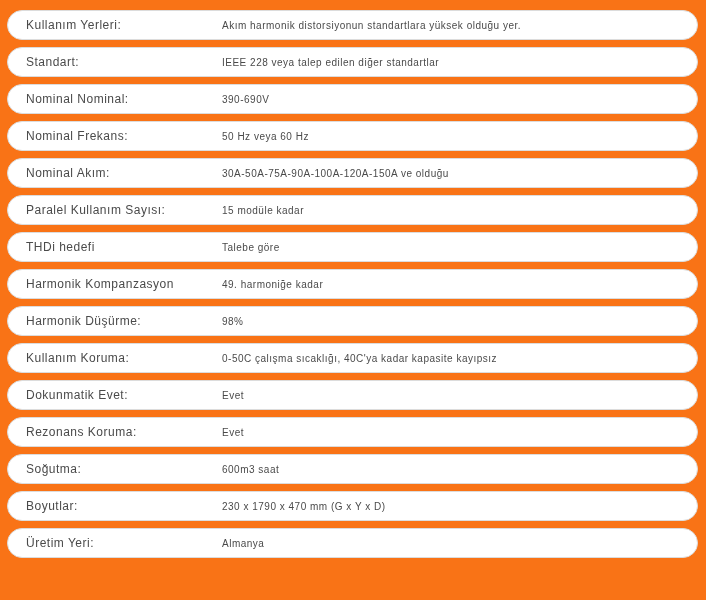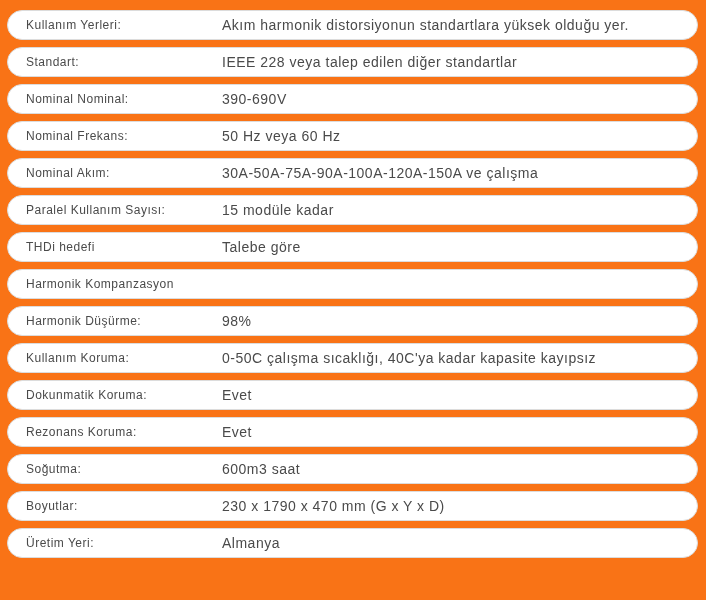--- a/index.html
+++ b/index.html
@@ -33,21 +33,21 @@
     flex: 0 0 196px;
     width: 196px;
     font-size: 12px;
     color: #4a4a4a;
     letter-spacing: 0.5px;
     white-space: nowrap;
     overflow: hidden;
   }
   .spec-value {
     flex: 1 1 auto;
-    font-size: 14px;
+    font-size: 10px;
     color: #4a4a4a;
     letter-spacing: 0.5px;
     white-space: nowrap;
     overflow: hidden;
   }
 </style>
 </head>
 <body>
 
 <div class="page">
@@ -68,49 +68,50 @@
       <span class="spec-value">390-690V</span>
     </div>
 
     <div class="spec-row">
       <span class="spec-label">Nominal Frekans:</span>
       <span class="spec-value">50 Hz veya 60 Hz</span>
     </div>
 
     <div class="spec-row">
       <span class="spec-label">Nominal Akım:</span>
-      <span class="spec-value">30A-50A-75A-90A-100A-120A-150A ve çalışma</span>
+      <span class="spec-value">30A-50A-75A-90A-100A-120A-150A ve olduğu</span>
     </div>
 
     <div class="spec-row">
       <span class="spec-label">Paralel Kullanım Sayısı:</span>
       <span class="spec-value">15 modüle kadar</span>
     </div>
 
     <div class="spec-row">
       <span class="spec-label">THDi hedefi</span>
       <span class="spec-value">Talebe göre</span>
     </div>
 
     <div class="spec-row">
       <span class="spec-label">Harmonik Kompanzasyon</span>
+      <span class="spec-value">49. harmoniğe kadar</span>
     </div>
 
     <div class="spec-row">
       <span class="spec-label">Harmonik Düşürme:</span>
       <span class="spec-value">98%</span>
     </div>
 
     <div class="spec-row">
       <span class="spec-label">Kullanım Koruma:</span>
       <span class="spec-value">0-50C çalışma sıcaklığı, 40C'ya kadar kapasite kayıpsız</span>
     </div>
 
     <div class="spec-row">
-      <span class="spec-label">Dokunmatik Koruma:</span>
+      <span class="spec-label">Dokunmatik Evet:</span>
       <span class="spec-value">Evet</span>
     </div>
 
     <div class="spec-row">
       <span class="spec-label">Rezonans Koruma:</span>
       <span class="spec-value">Evet</span>
     </div>
 
 
     <div class="spec-row">

